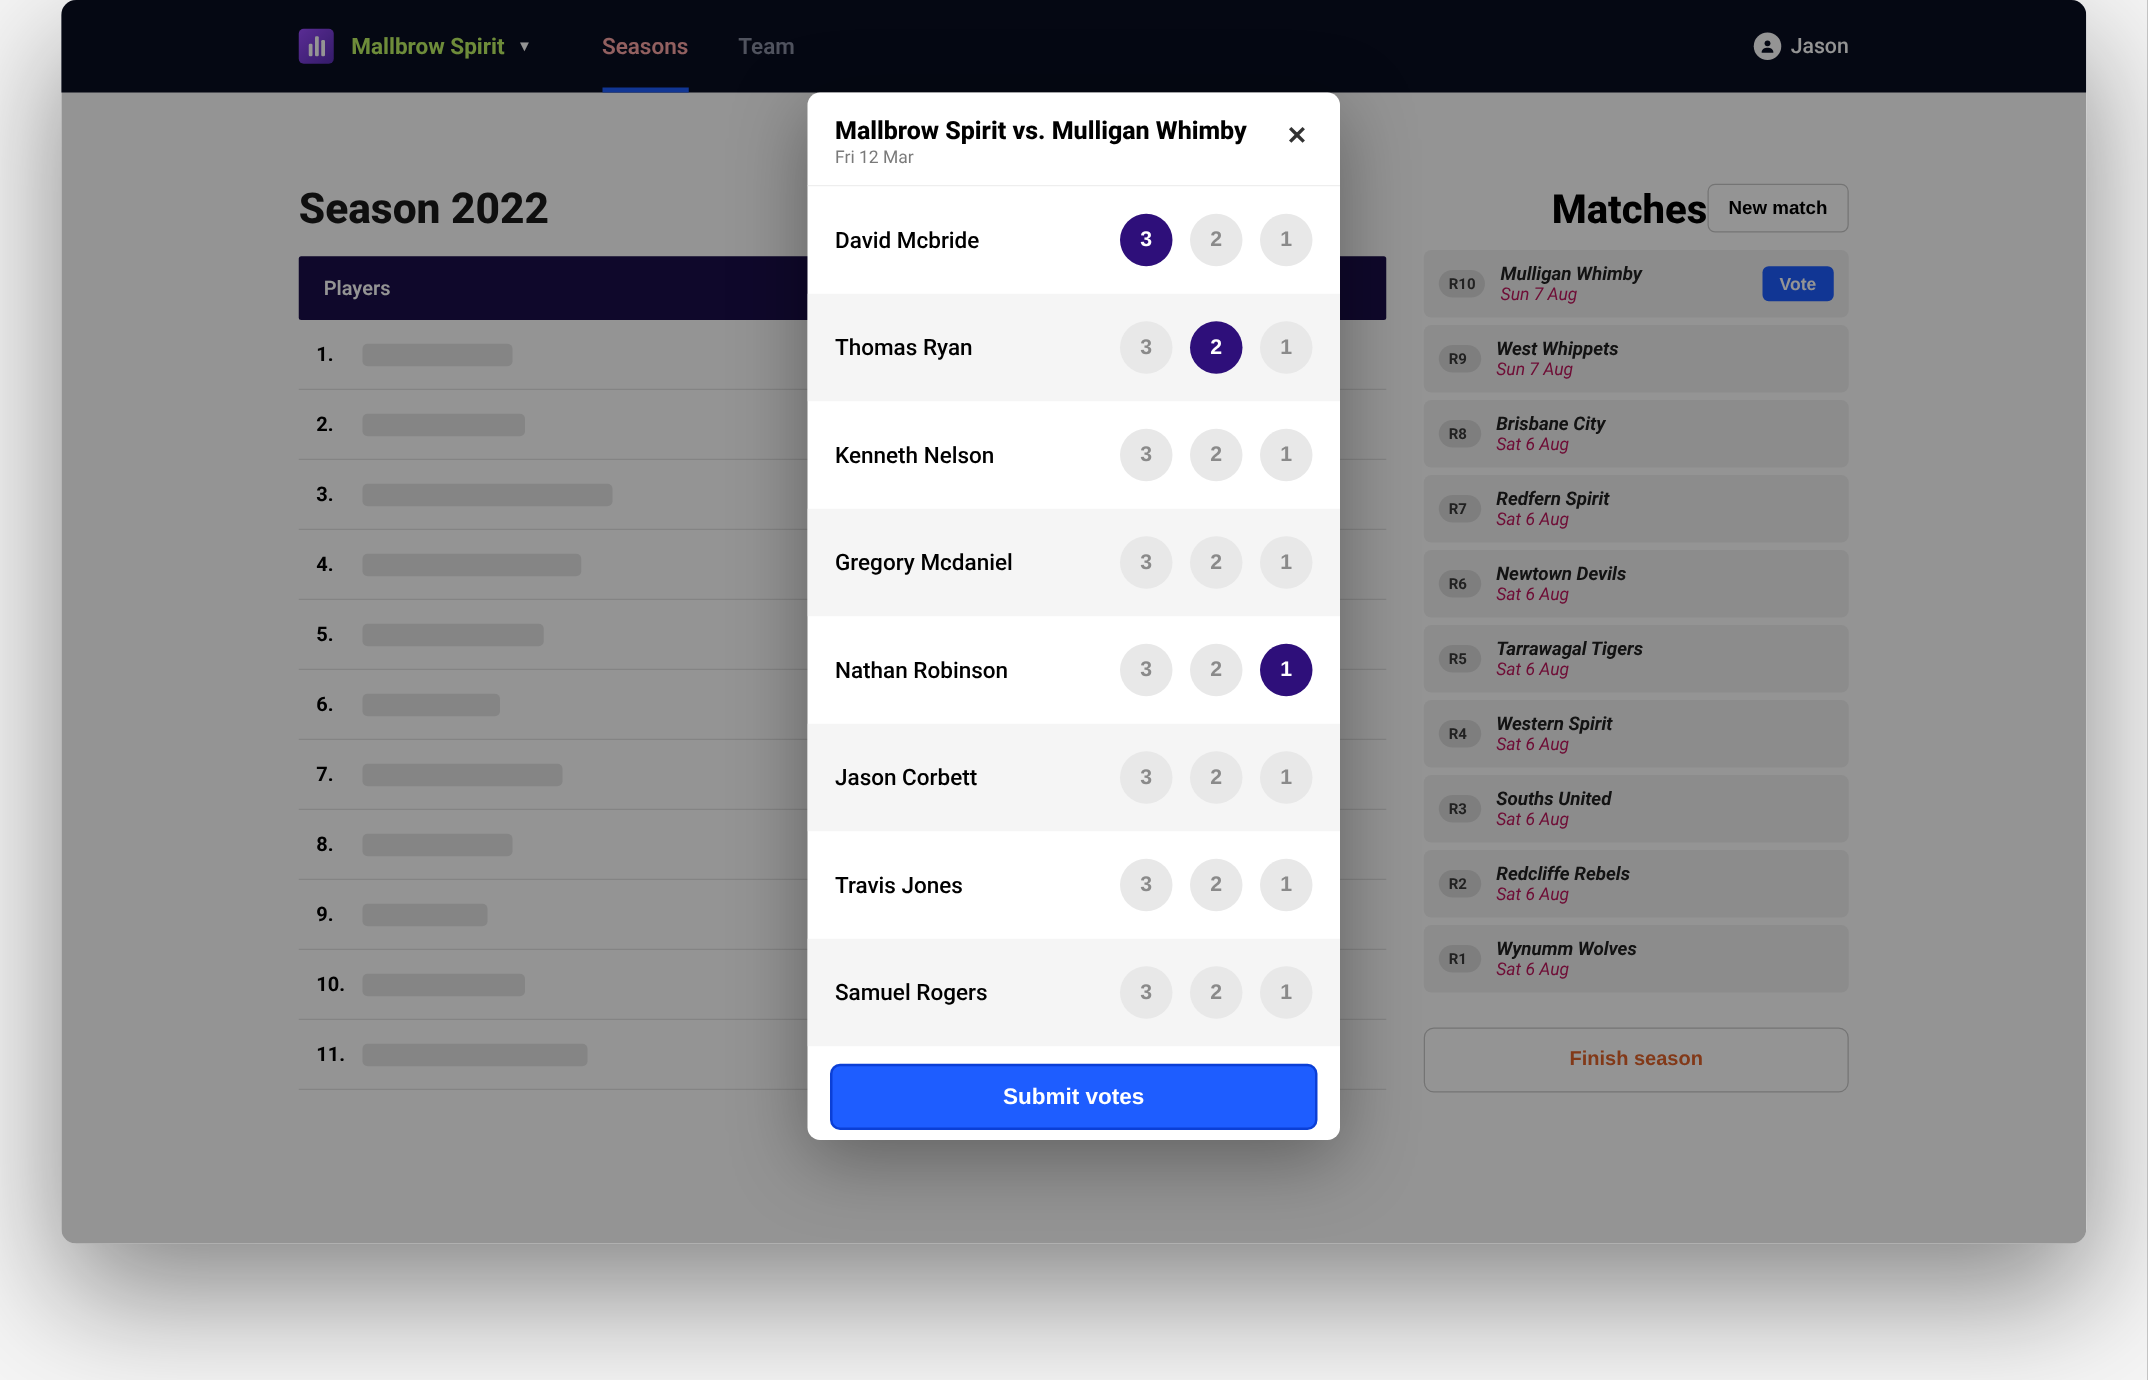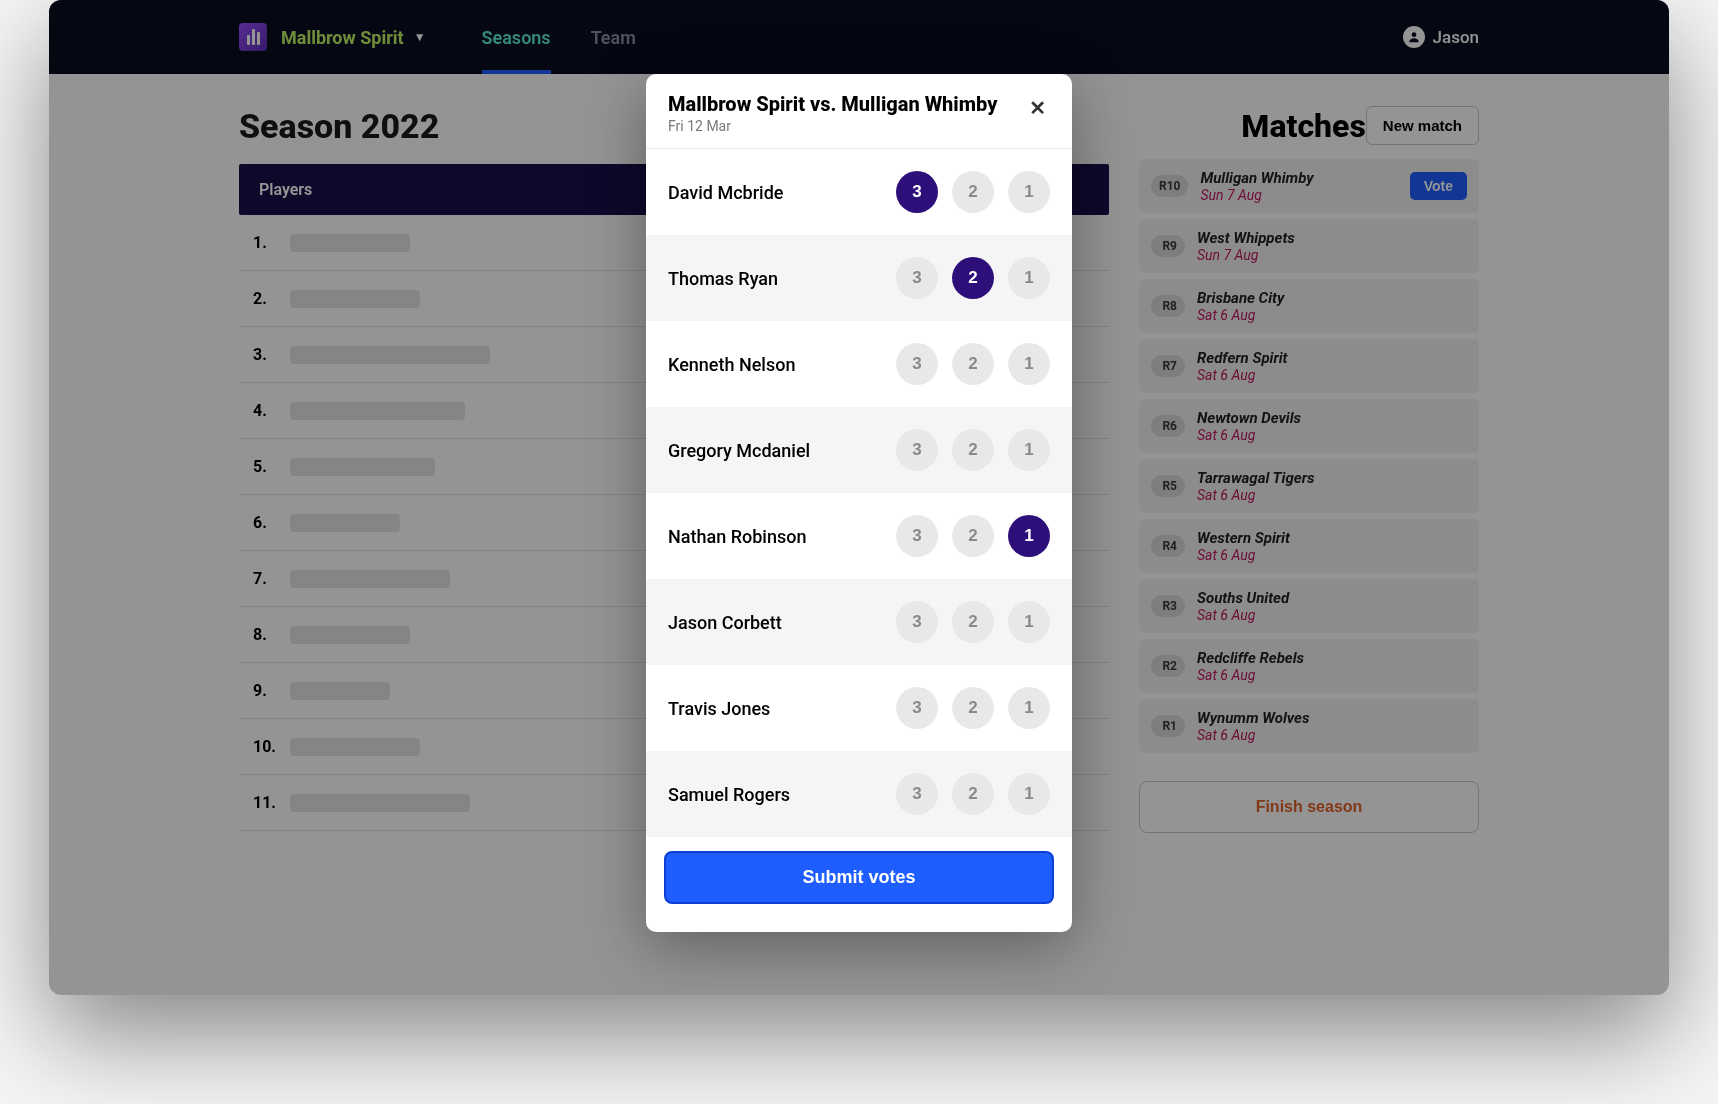--- a/index.html
+++ b/index.html
@@ -68,21 +68,21 @@
     }
     .nav-tab {
       color: #8a8fa3;
       font-size: 18px;
       font-weight: 600;
       padding: 26px 0 22px;
       border-bottom: 4px solid transparent;
       cursor: pointer;
     }
     .nav-tab.active {
-      color: #5eead4;
+      color: #fca5a5;
       border-bottom-color: #1e5dff;
     }
 
     .user-menu {
       position:absolute;
       right: 190px;
       display:flex;
       align-items:center;
       gap:8px;
       color:#fff;
@@ -97,20 +97,21 @@
       color:#0a0e22;
       font-size:14px;
     }
     .user-name { font-size:17px; font-weight:500; }
 
     
     .main-content {
       display:flex;
       padding: 32px 190px 40px;
       gap: 30px;
+      margin-top: 41px;
     }
     .left-col { flex:1; }
     .right-col { width:340px; }
 
     .page-title {
       font-size: 34px;
       font-weight: 800;
       color: #1a1a1a;
       margin-bottom: 18px;
     }
@@ -167,21 +168,21 @@
       gap: 12px;
     }
     .round-badge {
       background:#dadada;
       color:#3a3a3a;
       font-size: 12px;
       font-weight:700;
       padding:4px 8px;
       border-radius:12px;
       min-width: 34px;
-      text-align:right;
+      text-align:left;
     }
     .match-info { flex:1;font-style:italic; }
     .match-opponent { font-weight:700; font-size:15px; color:#222; }
     .match-date { font-size:14px; color:#be185d; }
     .btn-vote {
       background:#1e5dff;
       color:#fff;
       border:none;
       border-radius:5px;
       padding: 6px 14px;
@@ -257,21 +258,21 @@
       color:#8a8a8a;
       font-weight:700;
       font-size:17px;
       cursor:pointer;
     }
     .vote-btn.selected {
       background:#2e0f7a;
       color:#fff;
     }
     .modal-footer {
-      padding: 14px 18px 28px;
+      padding: 14px 18px 8px;
     }
     .btn-submit {
       width:100%;
       background:#1e5dff;
       border:2px solid #0b3fd6;
       border-radius:8px;
       color:#fff;
       font-weight:700;
       font-size:18px;
       padding: 14px;

